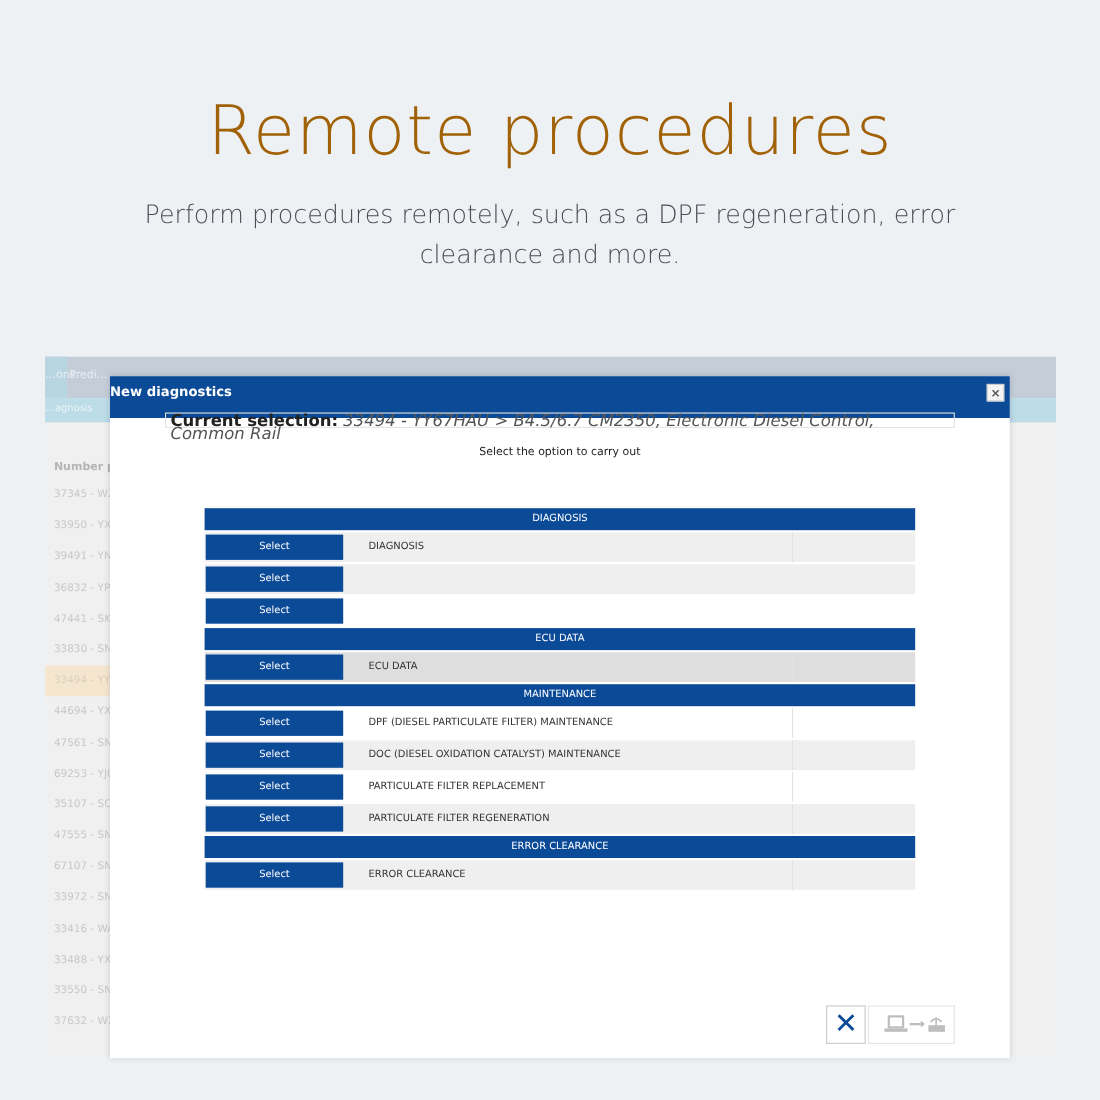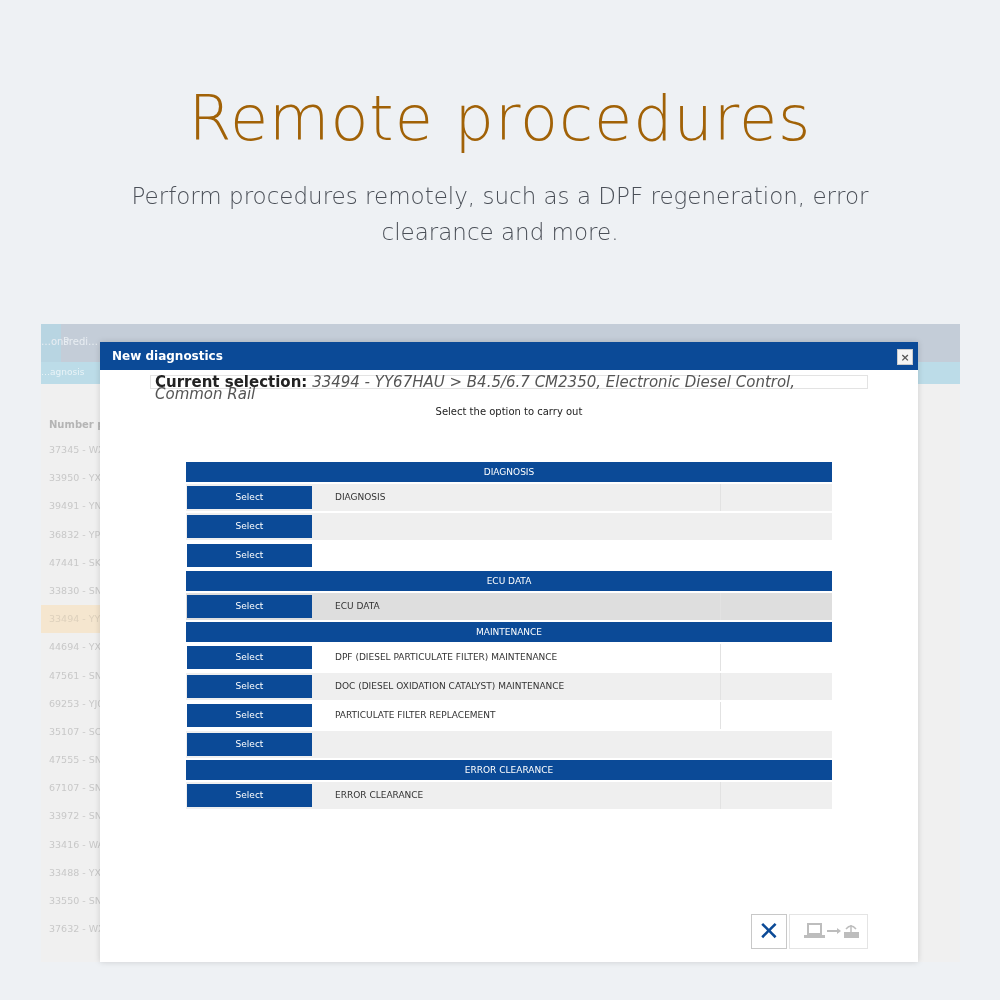--- a/index.html
+++ b/index.html
@@ -43,22 +43,22 @@
     .app-list { position: absolute; left: 0; top: 90px; width: 80px; }
     .app-list .hdr { font-size: 10px; color: #b5b5b5; font-weight: bold; padding-left: 8px; height: 22px; line-height: 22px; }
     .app-list .row { font-size: 9.5px; color: #c8c8c8; padding-left: 8px; height: 28.2px; line-height: 28px; white-space: nowrap; overflow: hidden; }
     .app-list .row.sel { background: #f5e6cf; color: #ddd0bc; }
     
     .dialog {
       position: absolute; left: 100px; top: 342px; width: 818px; height: 620px;
       background: #ffffff; box-shadow: 0 0 6px rgba(0,0,0,0.15);
     }
     .dlg-header {
-      height: 28px; background: #0b4a97; color: #fff;
-      font-size: 12px; font-weight: bold; line-height: 28px; padding-left: 12px;
+      height: 38px; background: #0b4a97; color: #fff;
+      font-size: 12px; font-weight: bold; line-height: 28px; 
       position: relative;
     }
     .dlg-close {
       position: absolute; right: 5px; top: 7px; width: 16px; height: 16px;
       background: #f4f4f4; color: #555; font-size: 11px; line-height: 16px; text-align: center;
       border: 1px solid #ccc; cursor: pointer;
     }
     .current-sel {
       position: absolute; left: 50px; top: 33px; width: 718px; height: 14px;
       border: 1px solid #e3e3e3; font-size: 15px; line-height: 12px; padding-left: 4px; color: #222;
@@ -182,20 +182,21 @@
         <div class="opt-label">DOC (DIESEL OXIDATION CATALYST) MAINTENANCE</div>
         <div class="opt-extra"></div>
       </div>
       <div class="opt-row white">
         <div class="opt-btn">Select</div>
         <div class="opt-label">PARTICULATE FILTER REPLACEMENT</div>
         <div class="opt-extra"></div>
       </div>
       <div class="opt-row">
         <div class="opt-btn">Select</div>
+        <div class="opt-label">PARTICULATE FILTER REGENERATION</div>
         <div class="opt-extra"></div>
       </div>
       <div class="sec-hdr">ERROR CLEARANCE</div>
       <div class="opt-row">
         <div class="opt-btn">Select</div>
         <div class="opt-label">ERROR CLEARANCE</div>
         <div class="opt-extra"></div>
       </div>
     </div>
 

